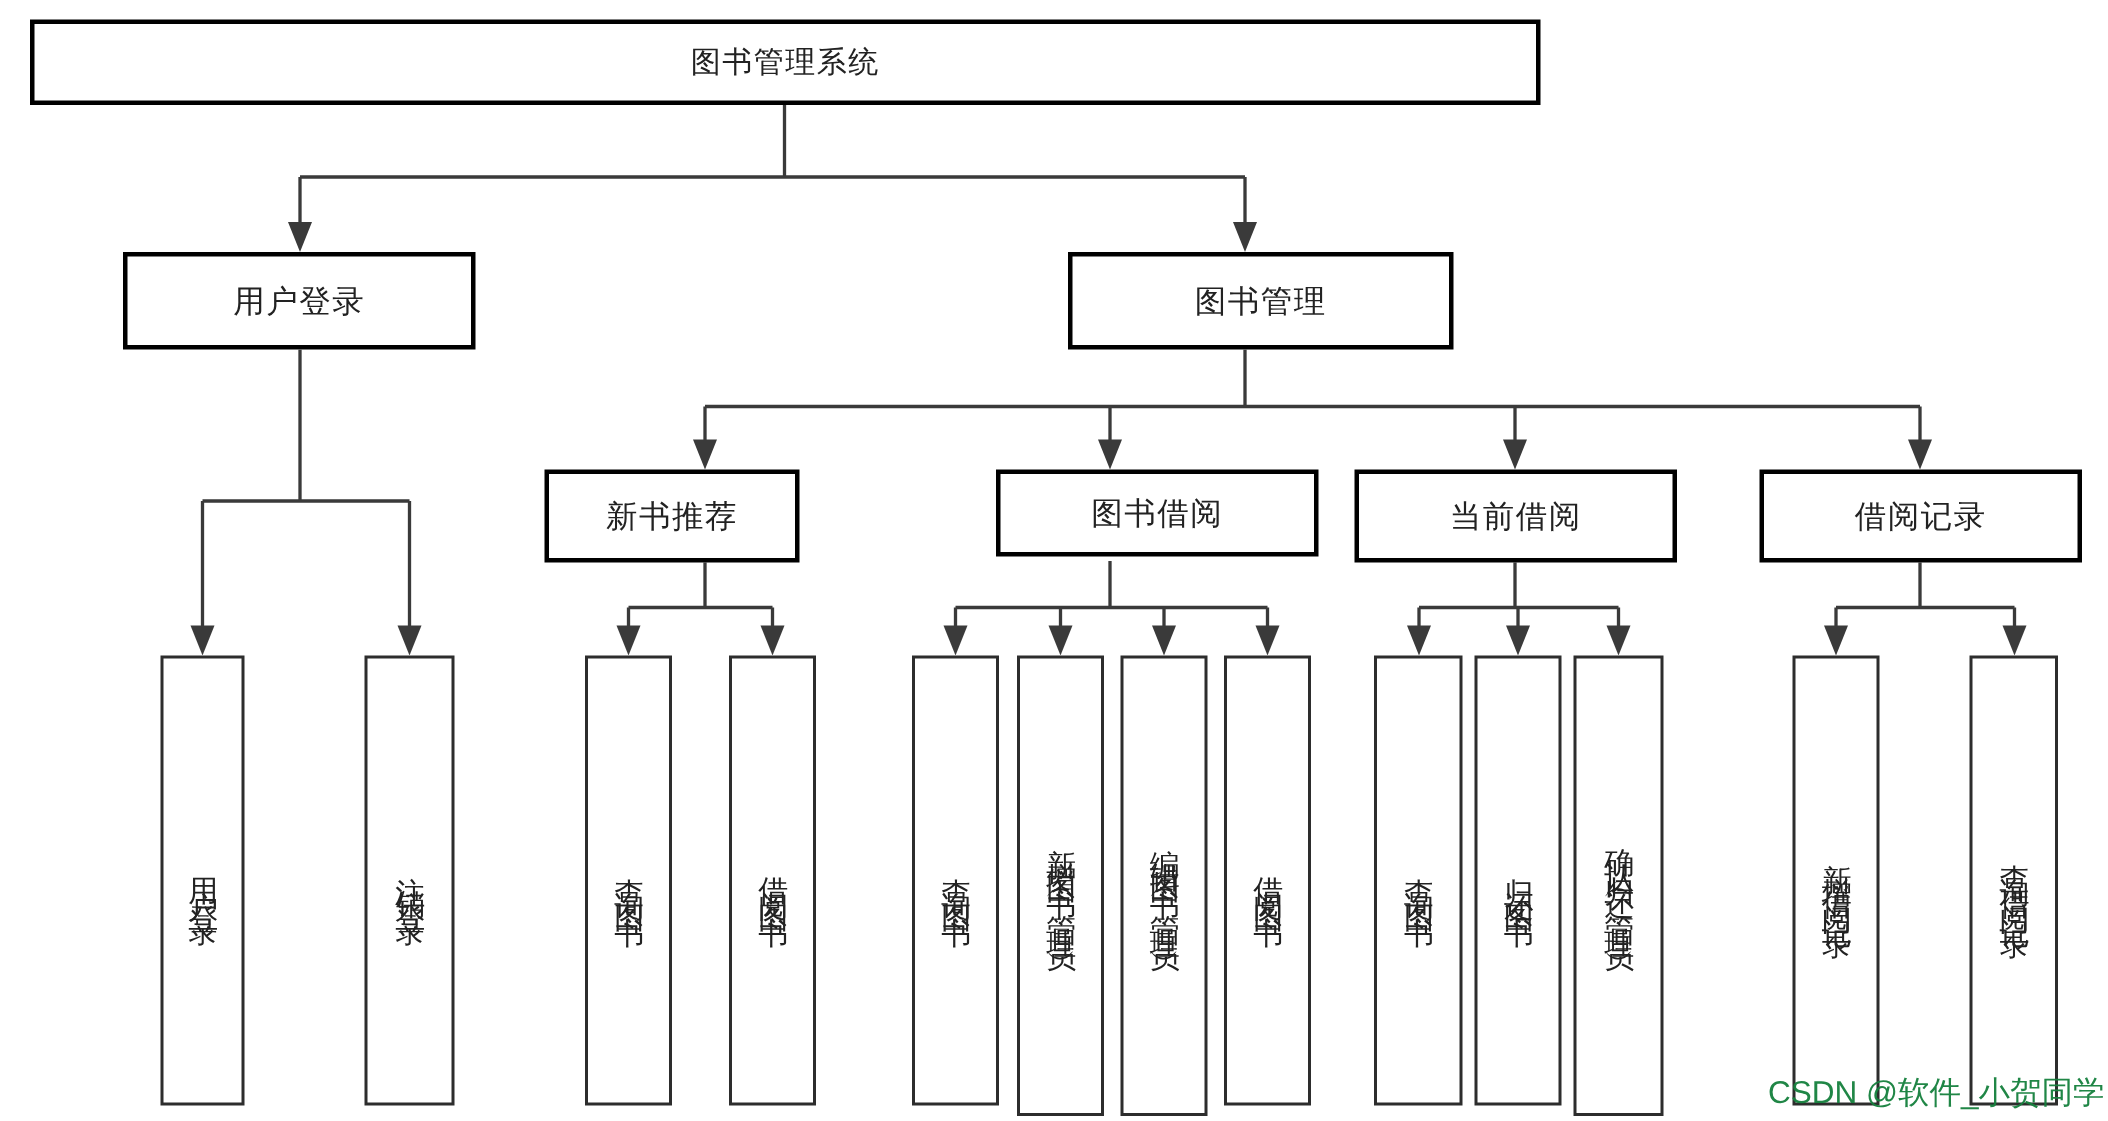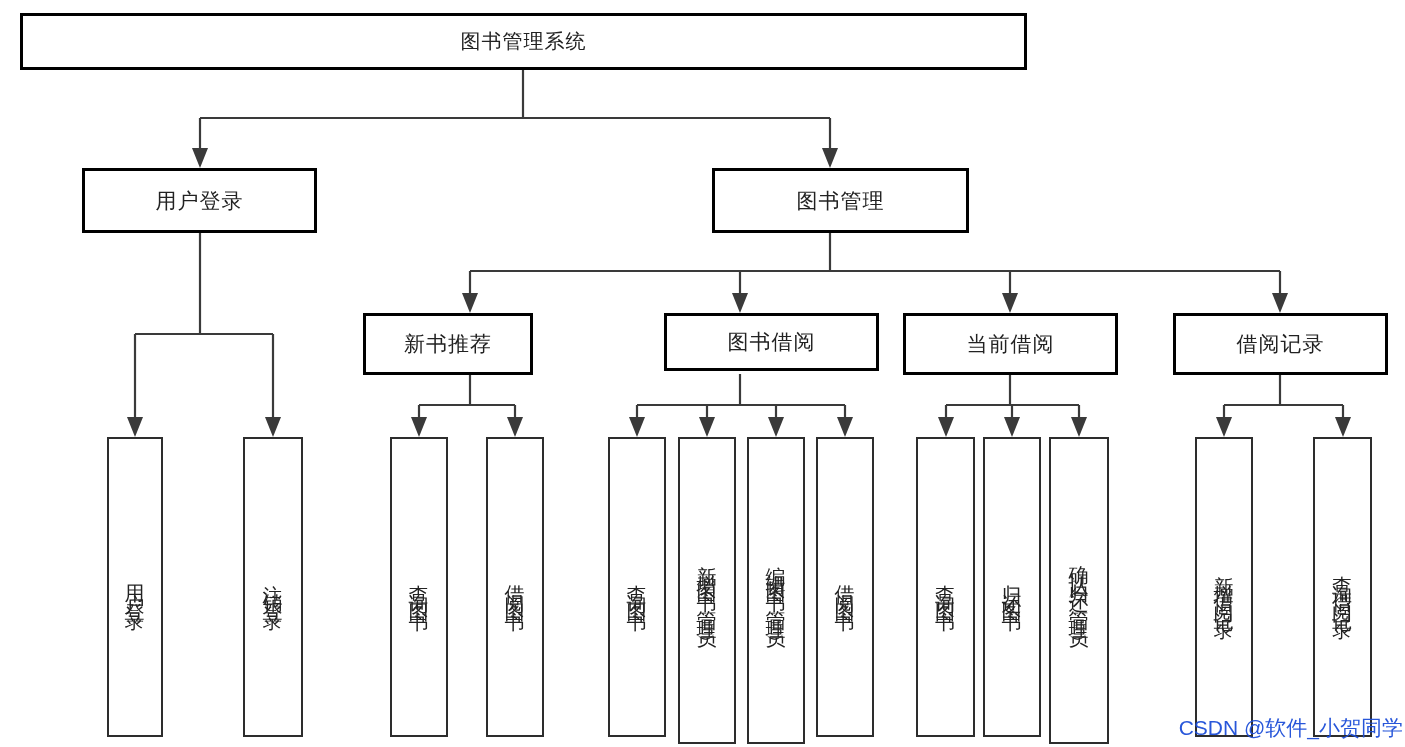--- a/index.html
+++ b/index.html
@@ -48,21 +48,21 @@
     text-orientation: mixed;
     letter-spacing: 9px;
     line-height: 1;
     white-space: nowrap;
   }
   .watermark {
     position: absolute;
     right: 2px;
     top: 714px;
     font-size: 21px;
-    color: #1d4ed8;
+    color: #15803d;
     opacity: 0.95;
     white-space: nowrap;
     margin-left: 48px;
   }
 </style>
 </head>
 <body>
 
 <div id="canvas">
 

